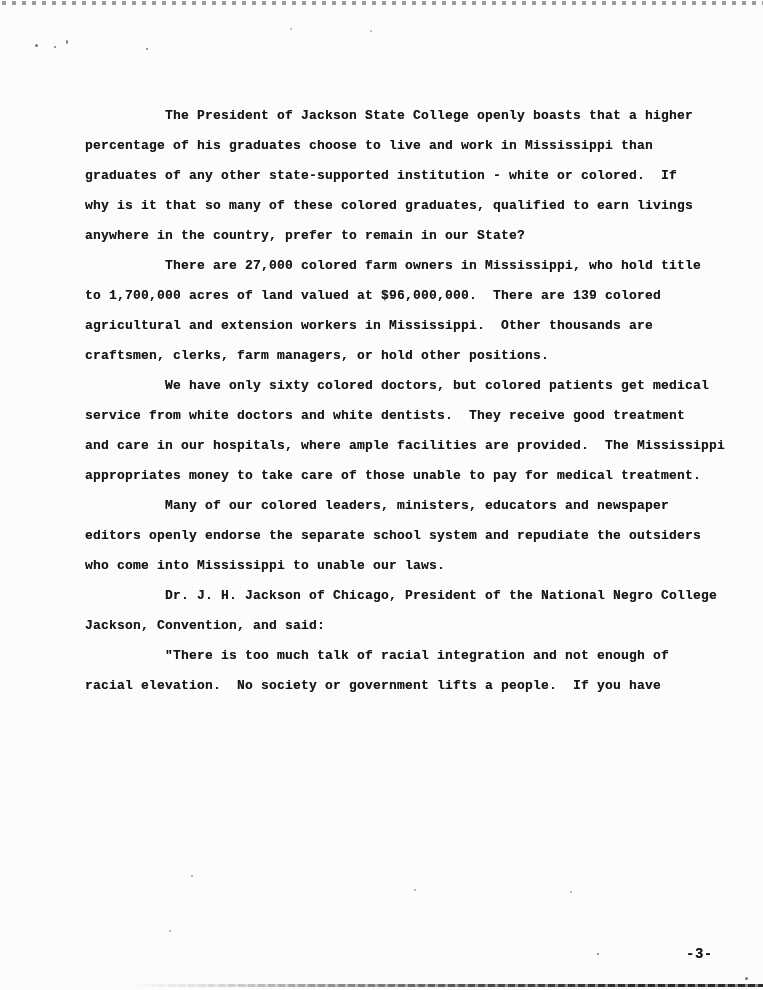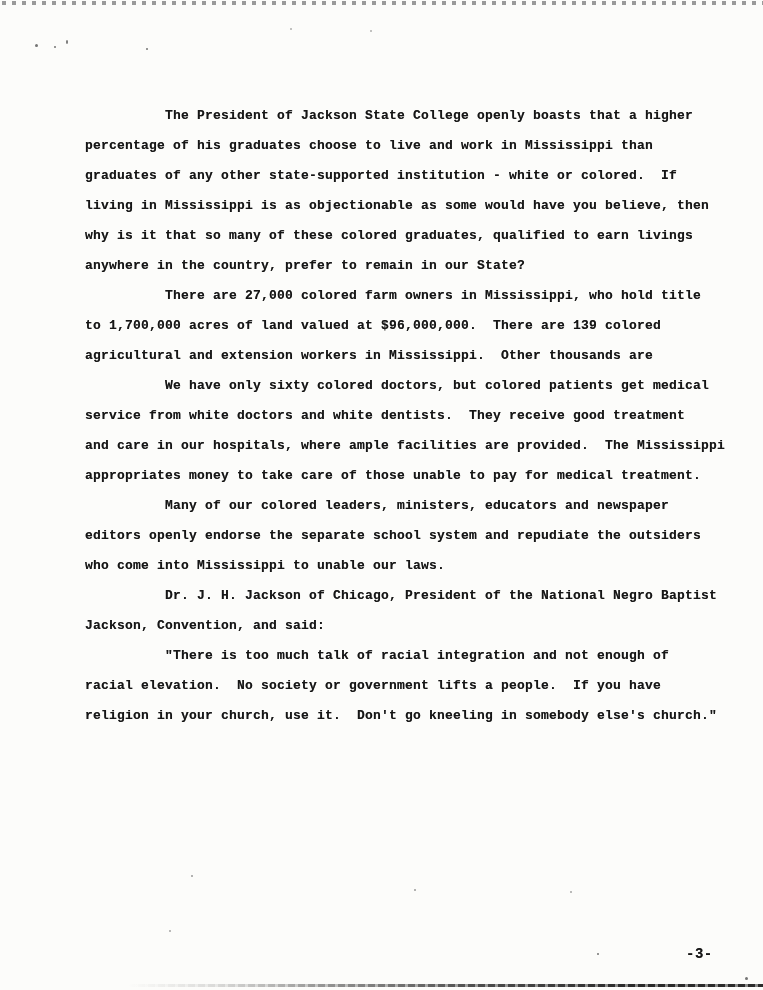--- a/index.html
+++ b/index.html
@@ -89,54 +89,53 @@
 <div class="page">
 
   <div class="perforation"></div>
 
   <div class="doc-body">
 
     <div class="para">
       <div class="line">The President of Jackson State College openly boasts that a higher</div>
       <div class="line">percentage of his graduates choose to live and work in Mississippi than</div>
       <div class="line">graduates of any other state-supported institution - white or colored.  If</div>
-      <div class="line">living in Mississippi is as objectionable as some would have you believe, then</div>
       <div class="line">why is it that so many of these colored graduates, qualified to earn livings</div>
       <div class="line">anywhere in the country, prefer to remain in our State?</div>
     </div>
 
     <div class="para">
       <div class="line">There are 27,000 colored farm owners in Mississippi, who hold title</div>
       <div class="line">to 1,700,000 acres of land valued at $96,000,000.  There are 139 colored</div>
       <div class="line">agricultural and extension workers in Mississippi.  Other thousands are</div>
+      <div class="line">craftsmen, clerks, farm managers, or hold other positions.</div>
     </div>
 
 
     <div class="para">
       <div class="line">We have only sixty colored doctors, but colored patients get medical</div>
       <div class="line">service from white doctors and white dentists.  They receive good treatment</div>
       <div class="line">and care in our hospitals, where ample facilities are provided.  The Mississippi</div>
       <div class="line">appropriates money to take care of those unable to pay for medical treatment.</div>
     </div>
 
     <div class="para">
       <div class="line">Many of our colored leaders, ministers, educators and newspaper</div>
       <div class="line">editors openly endorse the separate school system and repudiate the outsiders</div>
       <div class="line">who come into Mississippi to unable our laws.</div>
     </div>
 
     <div class="para">
-      <div class="line">Dr. J. H. Jackson of Chicago, President of the National Negro Baptist</div>
+      <div class="line">Dr. J. H. Jackson of Chicago, President of the National Negro College</div>
       <div class="line">Jackson, Convention, and said:</div>
     </div>
 
     <div class="para">
       <div class="line">"There is too much talk of racial integration and not enough of</div>
       <div class="line">racial elevation.  No society or government lifts a people.  If you have</div>
-      <div class="line">religion in your church, use it.  Don't go kneeling in somebody else's church."</div>
     </div>
 
   </div>
 
   <div class="page-number">-3-</div>
 
   <div class="scan-line"></div>
 
   <i class="speck" style="left:35px;top:44px;width:3px;height:3px;"></i>
   <i class="speck" style="left:54px;top:46px;"></i>

